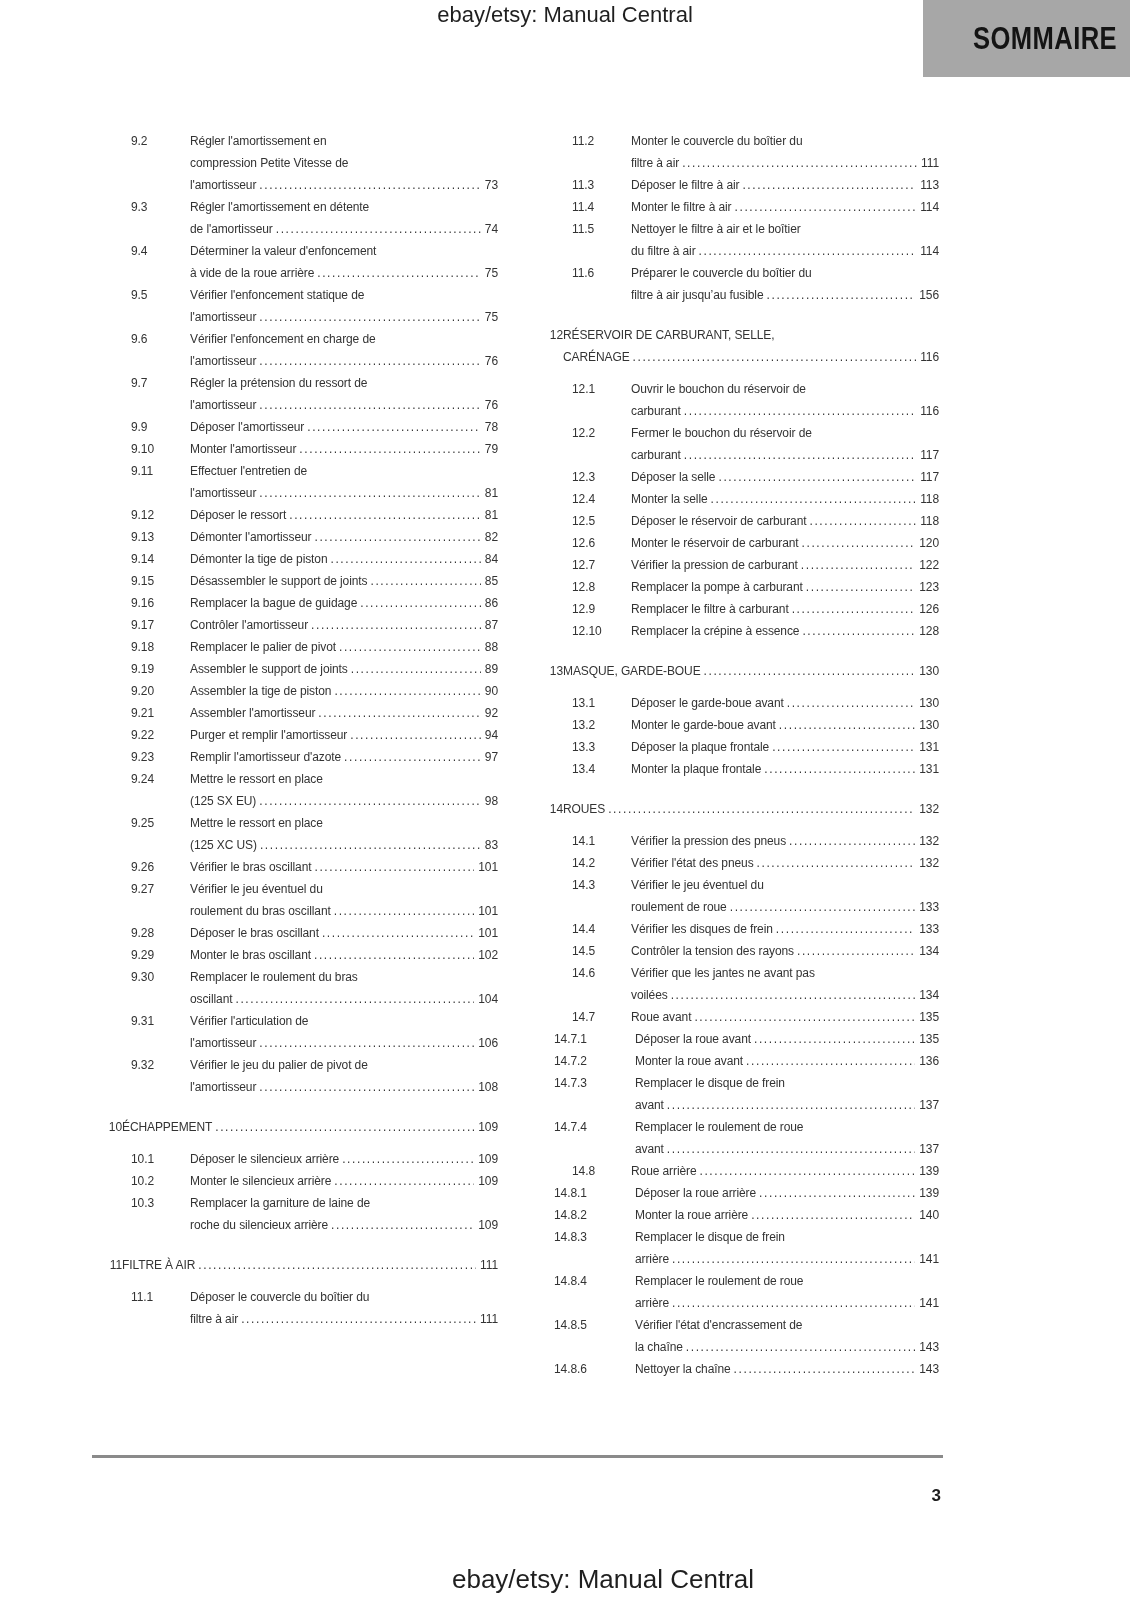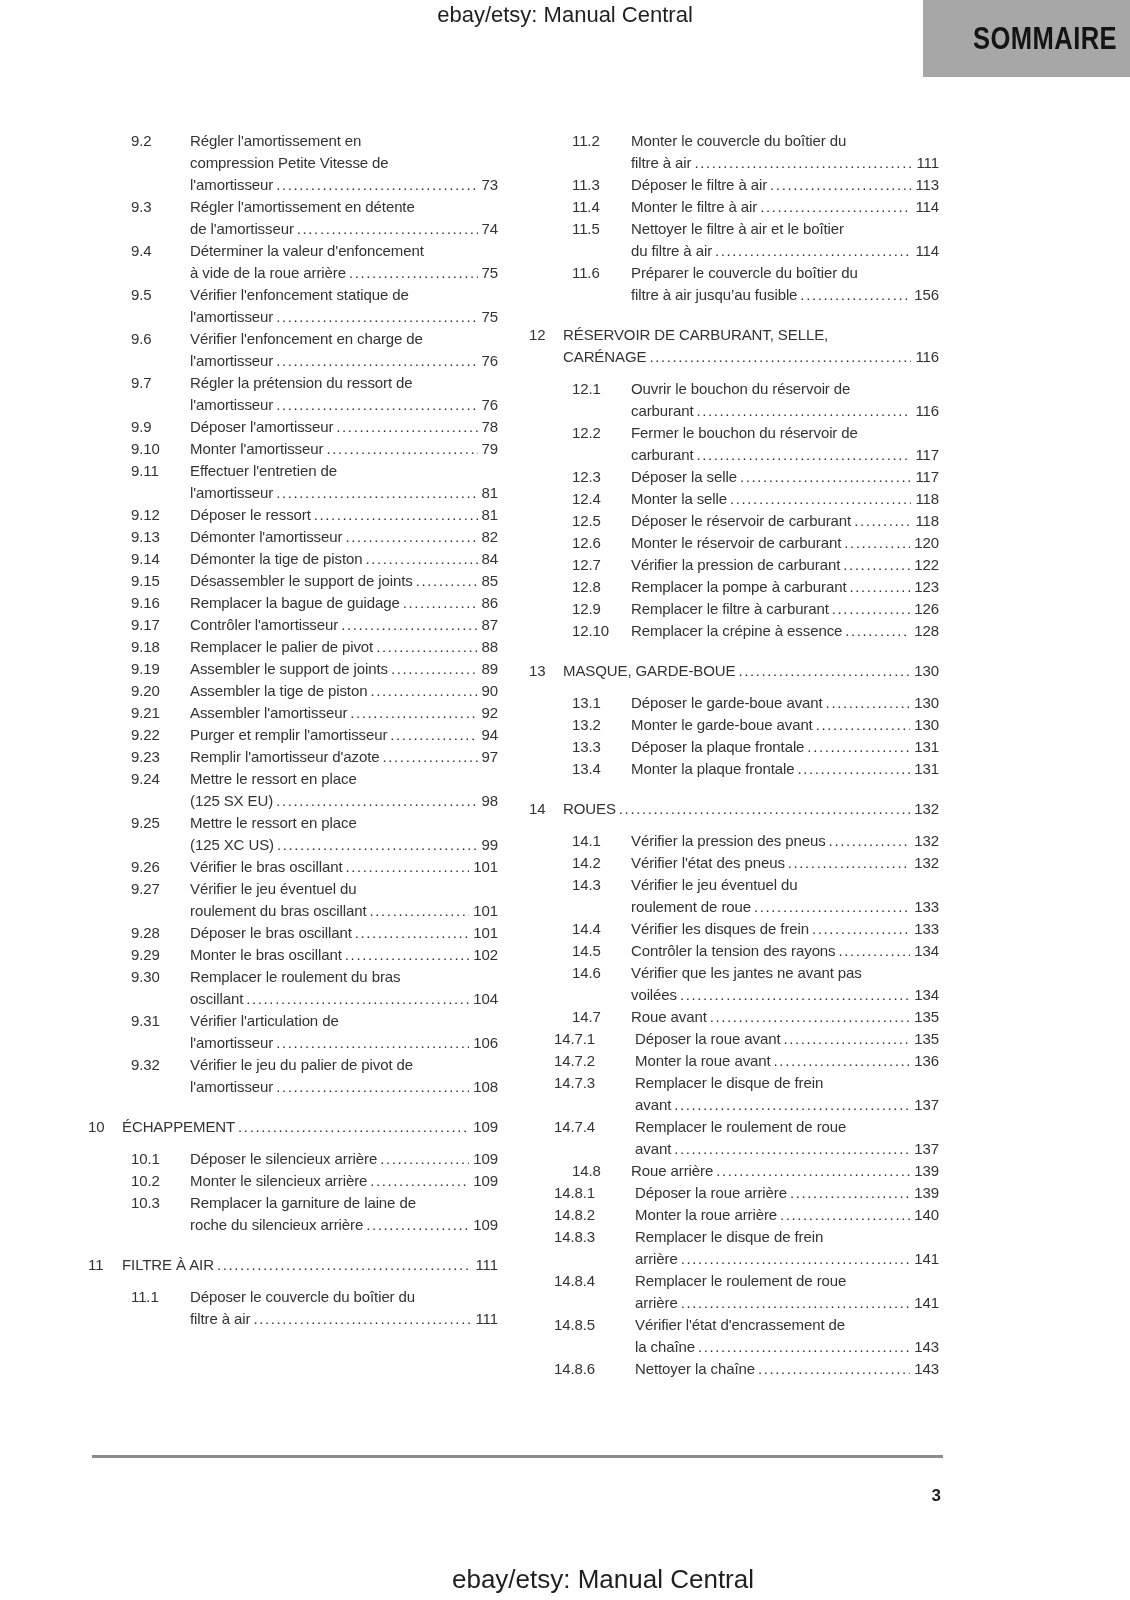--- a/index.html
+++ b/index.html
@@ -26,28 +26,28 @@
     background:var(--tab-bg);
     display:flex;align-items:center;justify-content:center;
   }
   .sommaire-text{
     font-size:32px;font-weight:bold;color:var(--tab-text);
     letter-spacing:0.5px;display:inline-block;transform:scaleX(0.8);
   }
   .toc{
     position:absolute;top:130px;left:88px;
     display:flex;gap:31px;
-    font-size:15px;line-height:22px;letter-spacing:-0.1px;
+    font-size:12px;line-height:22px;letter-spacing:-0.1px;
   }
   .col{width:410px;}
   .row{display:flex;align-items:flex-start;}
   .row .num{flex:0 0 auto;}
   .row.sub .num{margin-left:43px;width:59px;}
   .row.subsub .num{margin-left:25px;width:81px;}
-  .row.section .num{width:34px;}
+  .row.section .num{width:34px;text-align:right;}
   .row.section{margin-top:18px;margin-bottom:10px;}
   .body-cell{flex:1;min-width:0;}
   .tline{white-space:nowrap;}
   .tline.last{display:flex;align-items:baseline;}
   .tline.last .t{flex:0 0 auto;white-space:nowrap;}
   .dots{flex:1 1 auto;overflow:hidden;white-space:nowrap;margin:0 4px 0 3px;min-width:6px;}
   .dots::after{content:"..........................................................................................";letter-spacing:1.6px;}
   .pg{flex:0 0 auto;text-align:right;}
   .footer-rule{
     position:absolute;top:1455px;left:92px;width:851px;height:3px;
@@ -302,21 +302,21 @@
           </div>
         </div>
       </div>
       <div class="row sub">
         <span class="num">9.25</span>
         <div class="body-cell">
           <div class="tline">Mettre le ressort en place</div>
           <div class="tline last">
             <span class="t">(125 XC US)</span>
             <span class="dots"></span>
-            <span class="pg">99</span>
+            <span class="pg">83</span>
           </div>
         </div>
       </div>
       <div class="row sub">
         <span class="num">9.26</span>
         <div class="body-cell">
           <div class="tline last">
             <span class="t">Vérifier le bras oscillant</span>
             <span class="dots"></span>
             <span class="pg">101</span>

